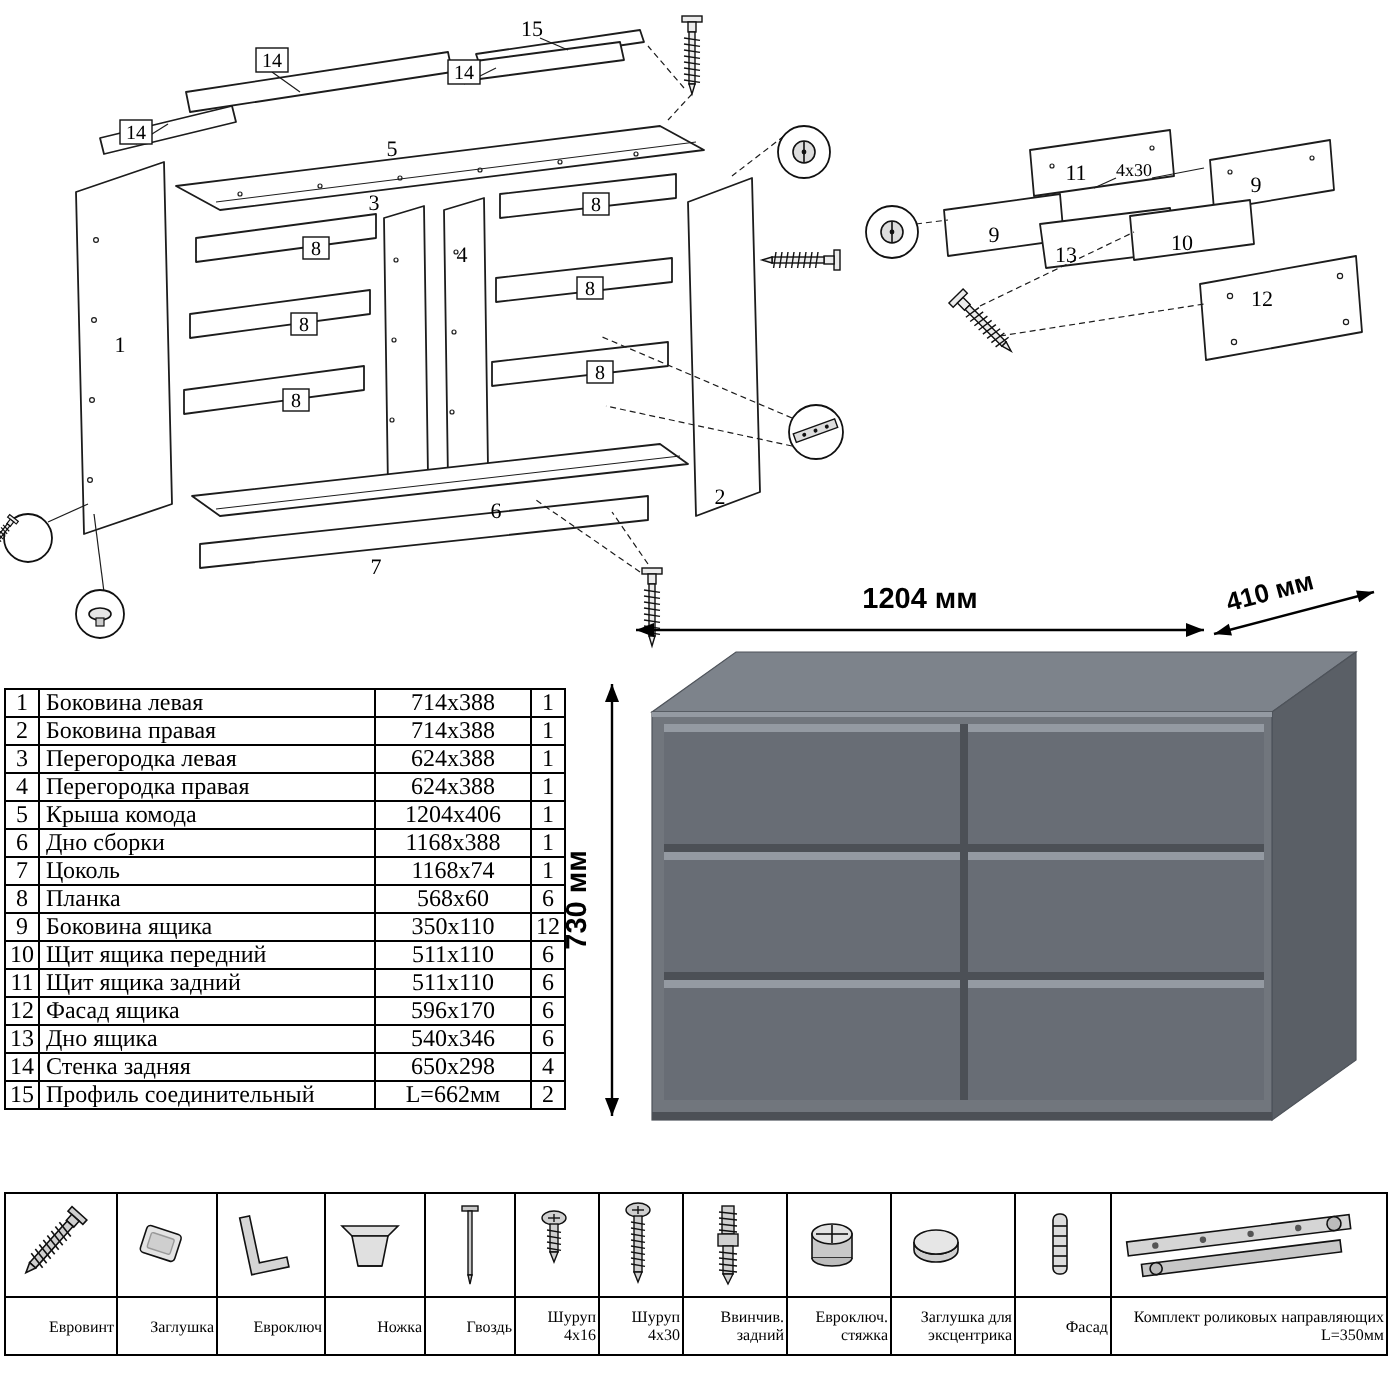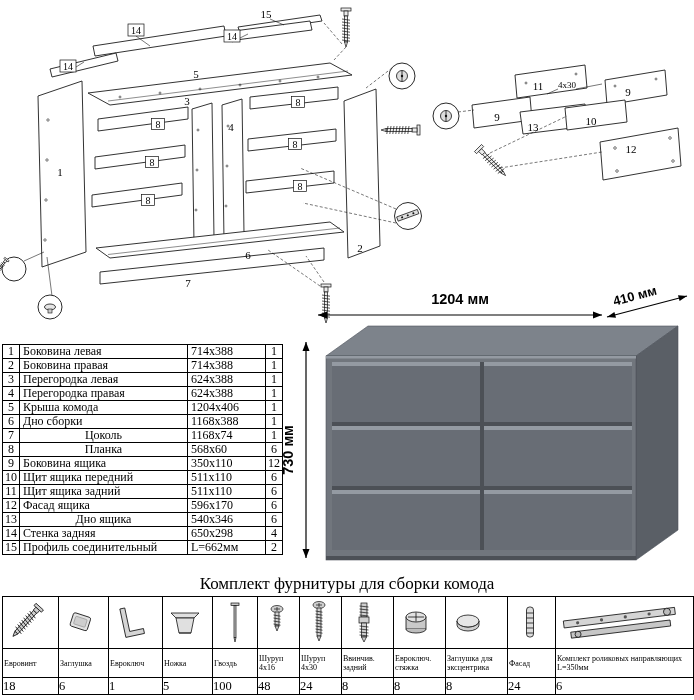--- a/index.html
+++ b/index.html
@@ -7,25 +7,25 @@
   body{position:relative;background:#fff;color:#000;font-family:"Liberation Serif",serif;overflow:hidden}
   svg{display:block}
   .abs{position:absolute}
   .exploded{left:0;top:0}
   .drawer-diag{left:430px;top:50px}
   .dresser{left:280px;top:288px}
   .parts-table{position:absolute;left:2px;top:344px;border-collapse:collapse;font-size:12px}
   .parts-table td{border:1px solid #000;height:14px;line-height:13px;padding:0 3px;white-space:nowrap}
   .parts-table td.c-num,.parts-table td.c-qty{text-align:center;padding:0 1px;width:17px}
   .parts-table td.c-name{width:168px}
-  .parts-table td.c-size{text-align:left;width:78px}
-  .parts-table td.c-center{text-align:center}
+  .parts-table td.c-size{text-align:center;width:78px}
+  .parts-table td.c-center{text-align:left}
   .hw-title{position:absolute;left:0;top:574px;width:694px;text-align:center;font-size:17px}
   .hw-table{position:absolute;left:2px;top:596px;border-collapse:collapse;table-layout:fixed}
-  .hw-table td{border:1px solid #000;text-align:left;vertical-align:middle;overflow:hidden}
+  .hw-table td{border:1px solid #000;text-align:right;vertical-align:middle;overflow:hidden}
   .hw-icons td{height:52px}
   .hw-names td{height:29px;font-size:8px;line-height:9px;padding:1px}
   .hw-qty td{height:17px;font-size:12.5px}
 </style>
 </head>
 <body>
 
 <div class="abs" style="inset:0">
 
   <svg class="abs exploded" width="432" height="335" viewBox="0 0 432 335">
@@ -363,21 +363,20 @@
         <rect x="52" y="202" width="148" height="60" fill="#686d75"></rect>
         <rect x="52" y="202" width="148" height="4" fill="#949aa2"></rect>
       </g>
       <g>
         <rect x="204" y="202" width="148" height="60" fill="#686d75"></rect>
         <rect x="204" y="202" width="148" height="4" fill="#949aa2"></rect>
       </g>
     </g>
   </svg>
 
-  <div class="hw-title">Комплект фурнитуры для сборки комода</div>
 
   <table class="hw-table">
     <colgroup>
       <col style="width:56px">
         <col style="width:50px">
         <col style="width:54px">
         <col style="width:50px">
       <col style="width:44px">
         <col style="width:42px">
         <col style="width:42px">
@@ -543,30 +542,16 @@
         <td>Ножка</td>
         <td>Гвоздь</td>
         <td>Шуруп 4x16</td>
         <td>Шуруп 4x30</td>
         <td>Ввинчив. задний</td>
         <td>Евроключ. стяжка</td>
         <td>Заглушка для эксцентрика</td>
         <td>Фасад</td>
         <td>Комплект роликовых направляющих L=350мм</td>
       </tr>
-      <tr class="hw-qty">
-        <td>18</td>
-        <td>6</td>
-        <td>1</td>
-        <td>5</td>
-        <td>100</td>
-        <td>48</td>
-        <td>24</td>
-        <td>8</td>
-        <td>8</td>
-        <td>8</td>
-        <td>24</td>
-        <td>6</td>
-      </tr>
     </tbody>
   </table>
 
 </div>
 
 </body></html>

